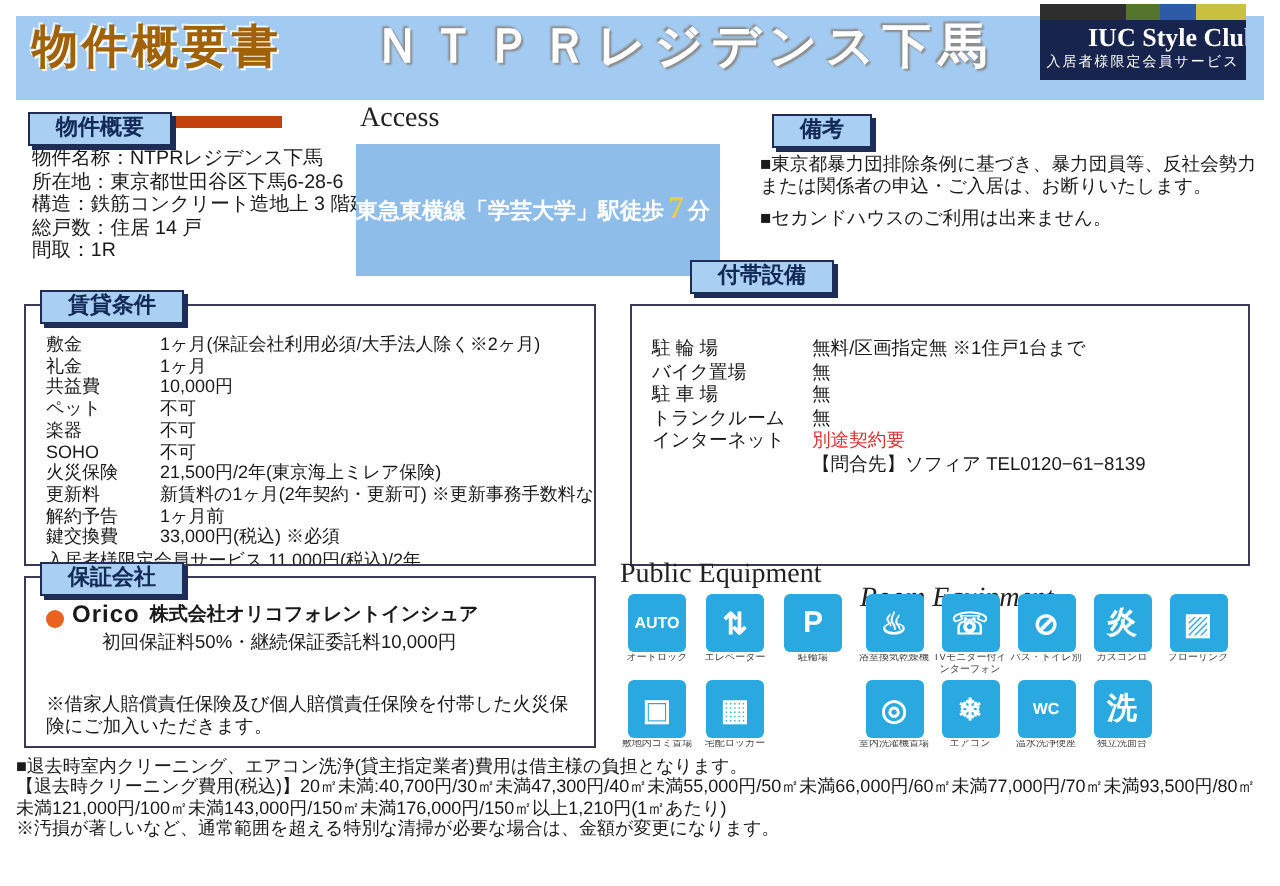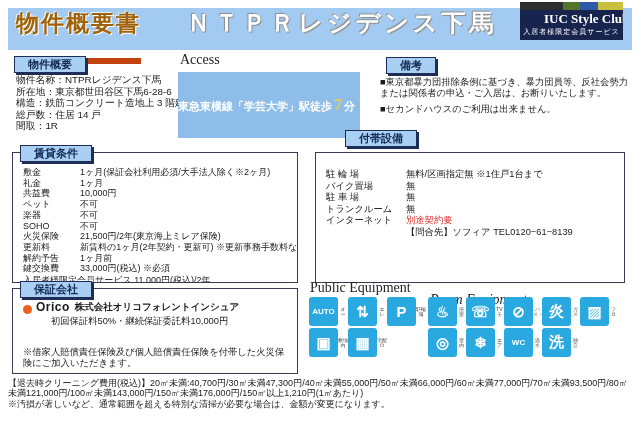--- a/index.html
+++ b/index.html
@@ -68,21 +68,21 @@
   .orico-brand{font-weight:bold;font-size:12px;letter-spacing:0.5px;margin-right:5px;}
   .orico-company{font-weight:bold;font-size:9.5px;}
   .guar-fee{position:absolute;left:38px;top:26px;font-size:9.3px;}
   .guar-note{position:absolute;left:10px;top:58px;width:264px;font-size:9.3px;line-height:11px;}
 
   
   .pub-label{left:310px;top:280px;} .room-label{left:430px;top:292px;font-style:italic;}
   .equip-grid{position:absolute;display:flex;flex-wrap:wrap;align-content:flex-start;}
   .pub-grid{left:309px;top:297px;width:118px;}
   .room-grid{left:428px;top:297px;width:200px;}
-  .equip-cell{width:38px;display:flex;flex-direction:row;align-items:center;margin-bottom:2px;}
+  .equip-cell{width:38px;display:flex;flex-direction:column;align-items:center;margin-bottom:2px;}
   .pub-grid .equip-cell{width:39px;}
   .tile{width:29px;height:29px;background:var(--icon-blue);border-radius:3px;color:#fff;
     display:flex;align-items:center;justify-content:center;font-size:15px;font-weight:bold;flex-shrink:0;}
   .tile-small{font-size:8px;letter-spacing:0;}
   .equip-label{font-size:5px;line-height:5.5px;color:#444;text-align:center;margin-top:1px;height:11px;overflow:hidden;width:38px;}
 
   
   .footnotes{position:absolute;left:8px;top:378px;width:628px;font-size:9px;line-height:10.4px;color:#1a1a1a;}
 </style>
 </head>
@@ -302,17 +302,18 @@
       </div>
 
       <div class="equip-cell">
         <div class="tile">洗</div>
         <div class="equip-label">独立洗面台</div>
       </div>
     </div>
 
   <div class="footnotes">
 
+  <div>■退去時室内クリーニング、エアコン洗浄(貸主指定業者)費用は借主様の負担となります。</div>
       <div>【退去時クリーニング費用(税込)】20㎡未満:40,700円/30㎡未満47,300円/40㎡未満55,000円/50㎡未満66,000円/60㎡未満77,000円/70㎡未満93,500円/80㎡未満121,000円/100㎡未満143,000円/150㎡未満176,000円/150㎡以上1,210円(1㎡あたり)</div>
       <div>※汚損が著しいなど、通常範囲を超える特別な清掃が必要な場合は、金額が変更になります。</div>
     </div>
 
 </div>
 
 </body></html>

